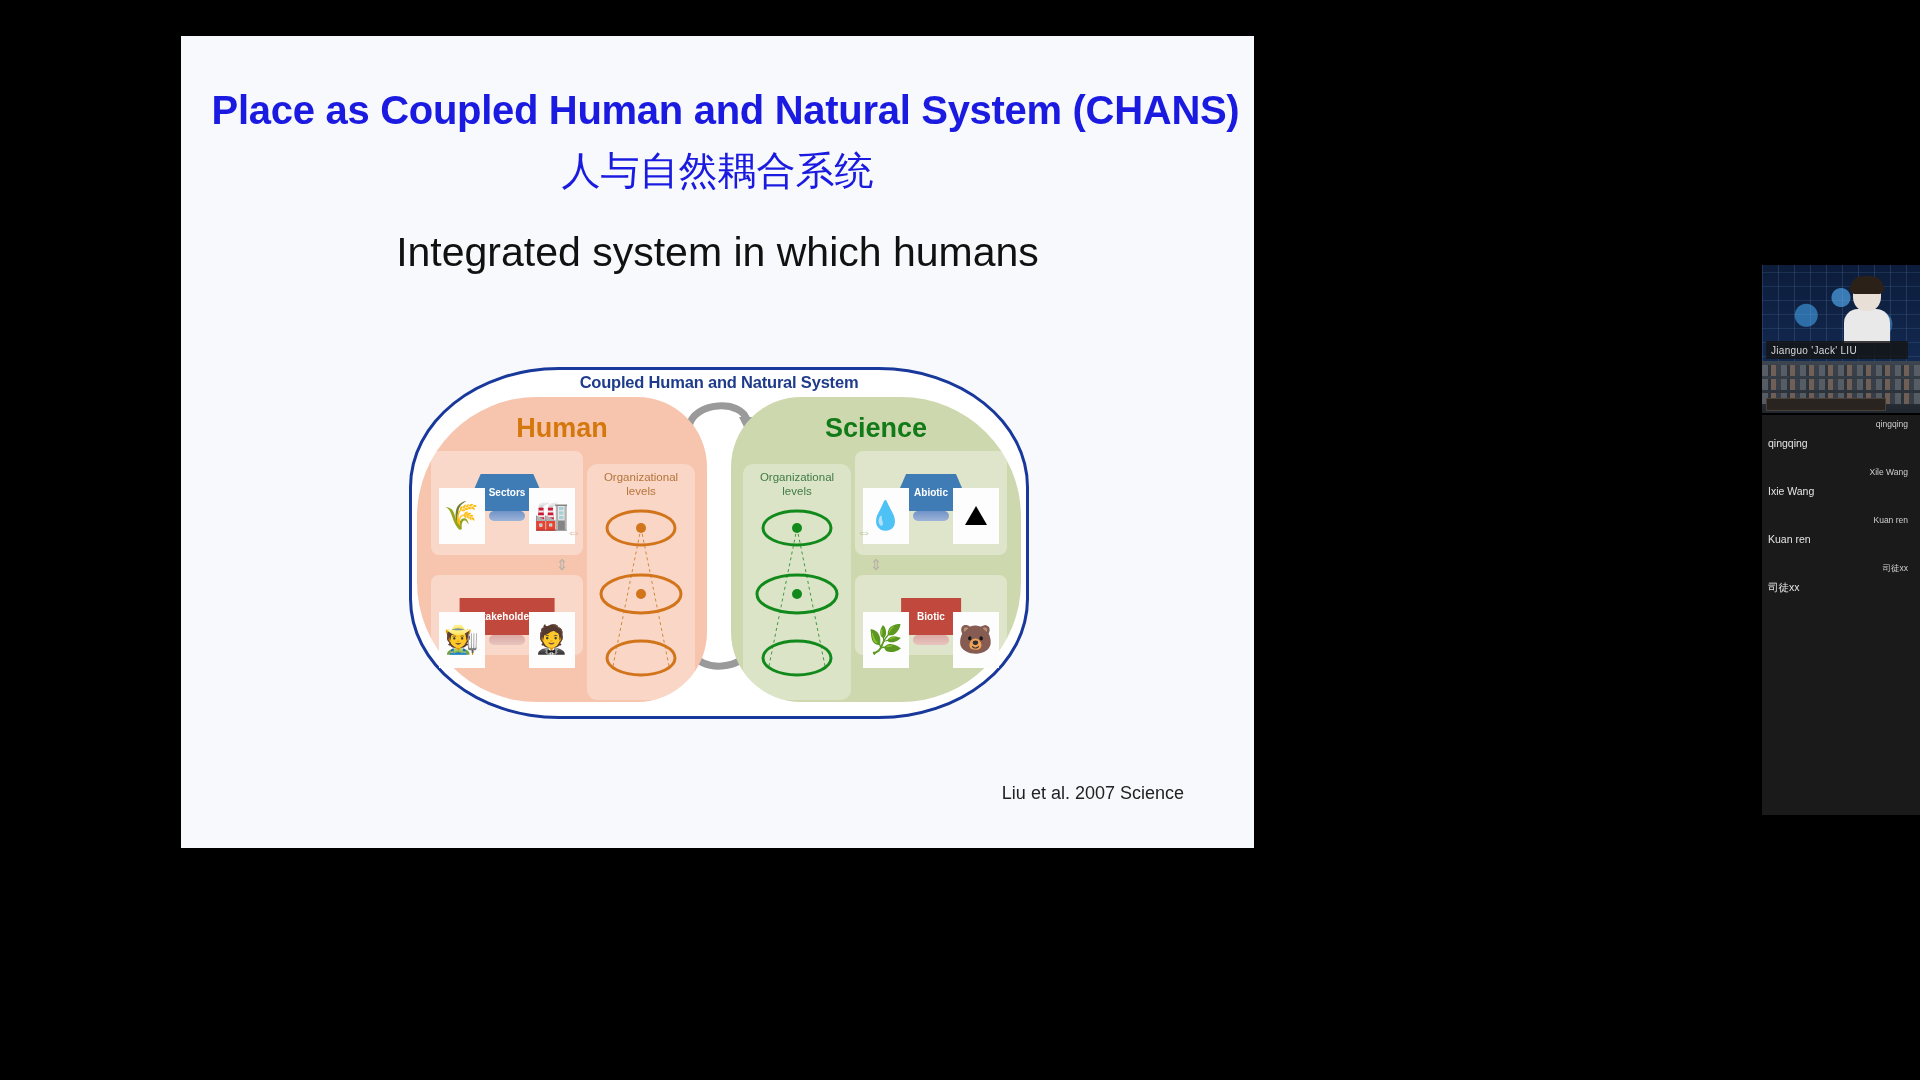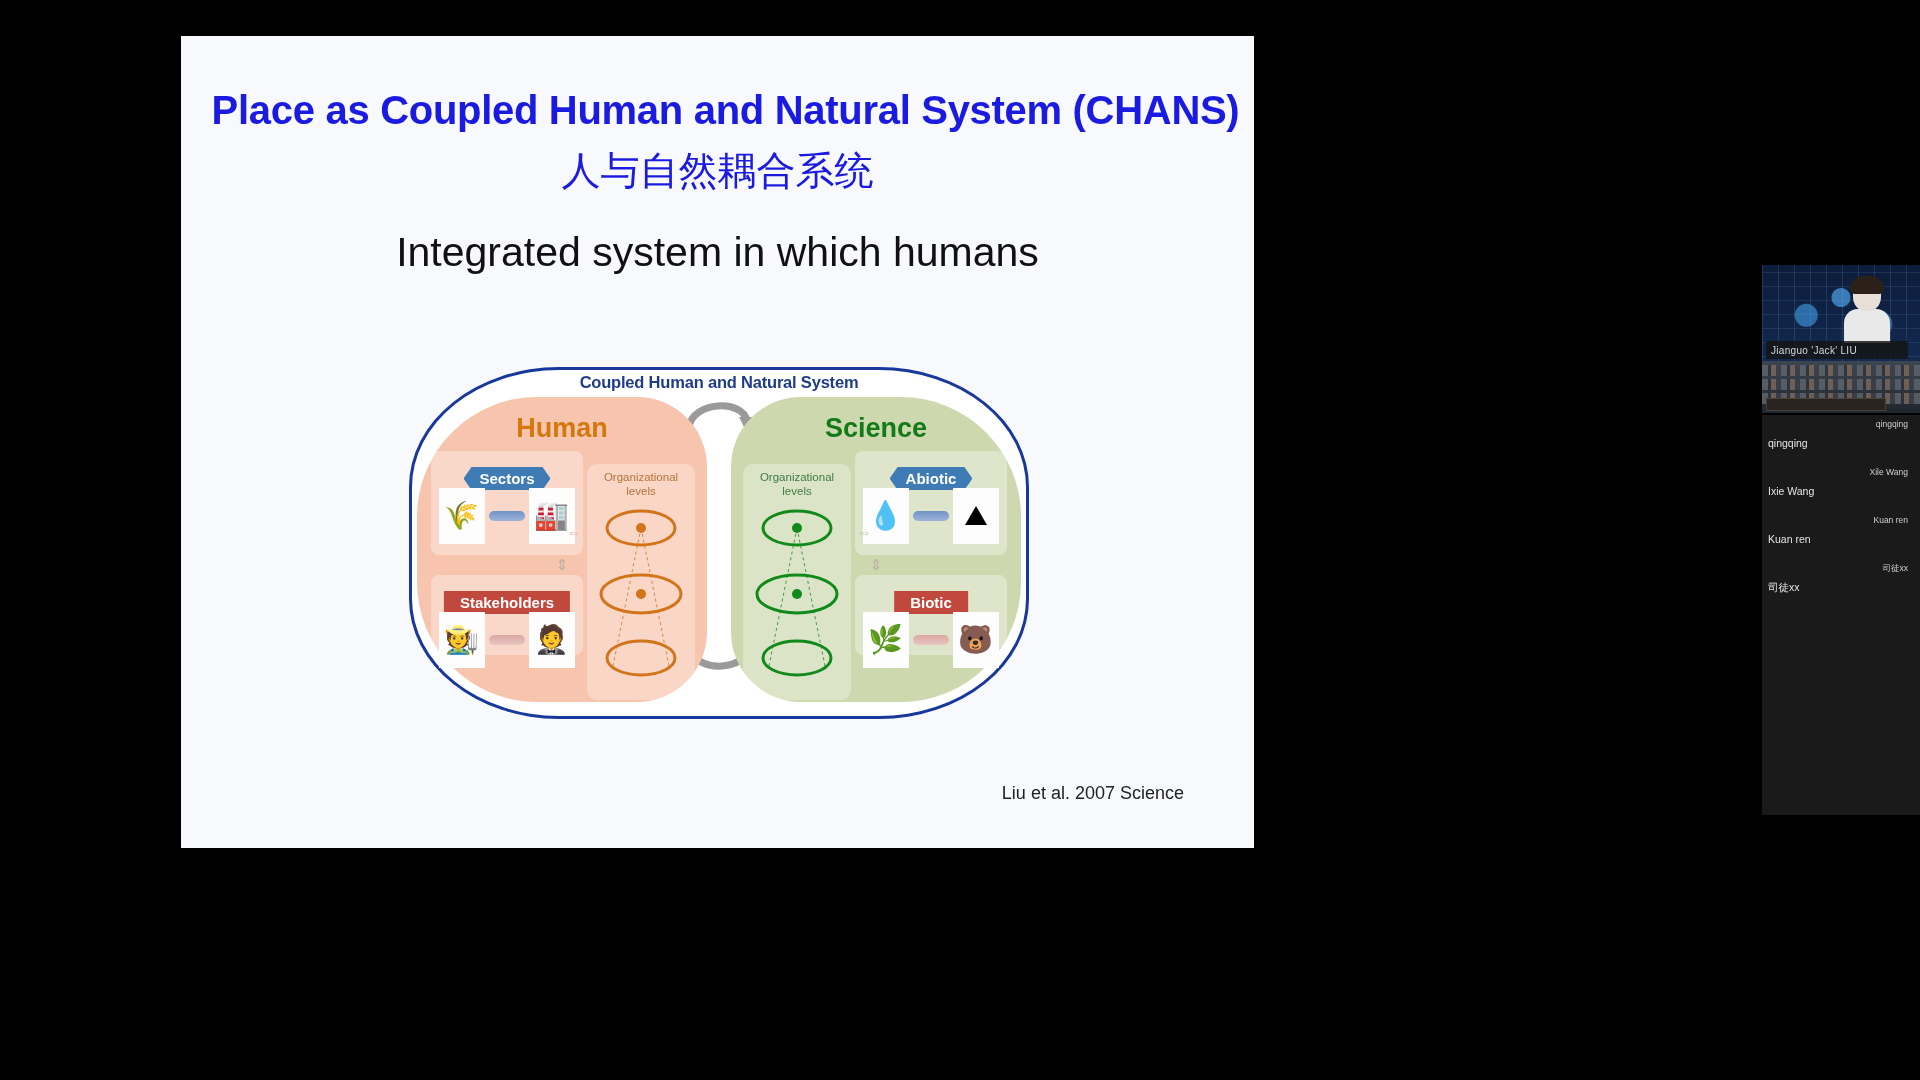--- a/index.html
+++ b/index.html
@@ -109,23 +109,23 @@
     background: rgba(255,255,255,0.34);
     border-radius: 8px;
   }
   .human .panel { left: 14px; }
   .nature .panel { right: 14px; }
   .panel.top    { top: 54px; height: 104px; }
   .panel.bottom { top: 178px; height: 80px; }
 
   .badge {
     position: absolute; left: 50%; transform: translateX(-50%);
-    top: 16px;
-    font-size: 15px; font-weight: bold; color: #fff;
-    padding: 3px 16px;
+    top: 23px;
+    font-size: 10px; font-weight: bold; color: #fff;
+    padding: 13px 16px;
     white-space: nowrap;
   }
   .badge.blue {
     background: #3f7cb5;
     clip-path: polygon(8px 0, calc(100% - 8px) 0, 100% 50%, calc(100% - 8px) 100%, 8px 100%, 0 50%);
   }
   .badge.red { background: #c0483c; }
 
   .icon-row {
     position: absolute; left: 8px; right: 8px; top: 34px; height: 62px;

